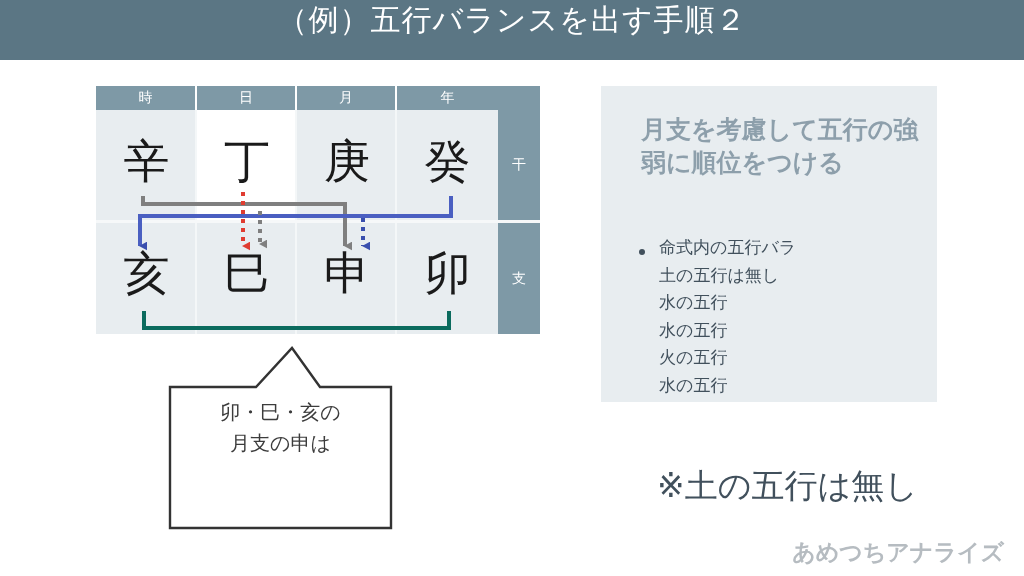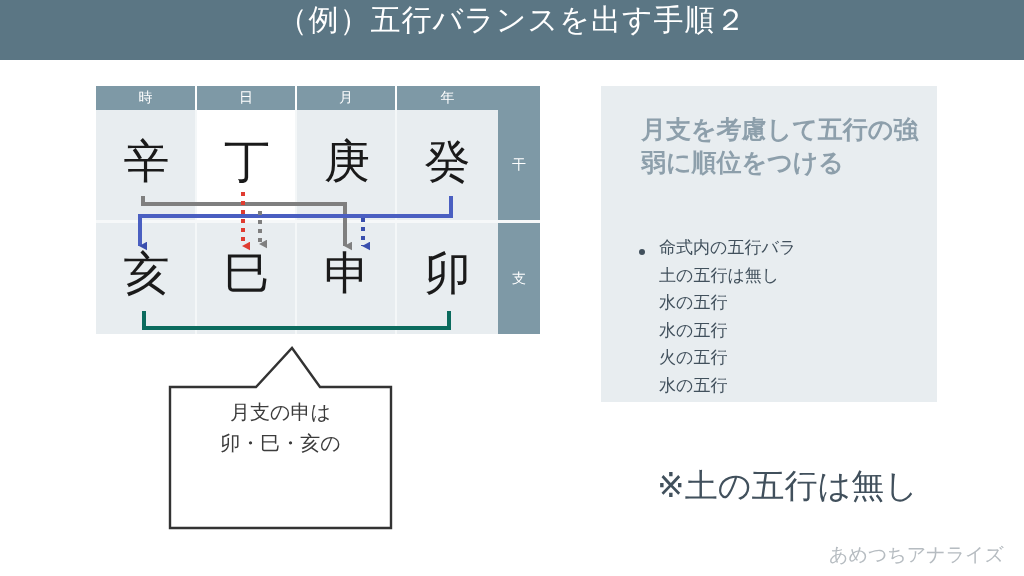--- a/index.html
+++ b/index.html
@@ -107,22 +107,23 @@
   }
   .panel-note{
     position:absolute;left:56px;top:378px;width:300px;
     color:#41505c;font-size:33px;
     font-family:"DejaVu Sans","Liberation Sans",sans-serif;
   }
 
   
   .watermark{
     position:absolute;right:20px;bottom:8px;
-    color:#b6bcc1;font-size:19px;
-    font-family:"DejaVu Sans","Liberation Sans",sans-serif;
+    color:#b6bcc1;font-size:23px;
+    font-family:"DejaVu Sans","Liberation Sans",sans-serif;
+    font-weight:bold;
   }
 </style>
 </head>
 <body>
 
 <div class="title-bar">
   <div class="title-text">（例）五行バランスを出す手順２</div>
 </div>
 
 <div class="chart-wrap">
@@ -186,22 +187,22 @@
 
     <path d="M48,225 L48,242 L353,242 L353,225" fill="none" stroke="#0b6b5e" stroke-width="4"></path>
   </svg>
 </div>
 
 <div class="callout">
   <svg width="225" height="185" viewBox="0 0 225 185">
     <path d="M2,42 L88,42 L124,3 L152,42 L223,42 L223,183 L2,183 Z" fill="#ffffff" stroke="#333333" stroke-width="2.4" stroke-linejoin="miter"></path>
   </svg>
   <div class="callout-text">
+    <div>卯・巳・亥の</div>
     <div>月支の申は</div>
-    <div>卯・巳・亥の</div>
   </div>
 </div>
 
 <div class="panel">
   <div class="panel-heading">月支を考慮して五行の強弱に順位をつける</div>
 
   <ul class="panel-list">
     <li>
       <span class="dot"></span>
       <span>命式内の五行バラ</span><br>

